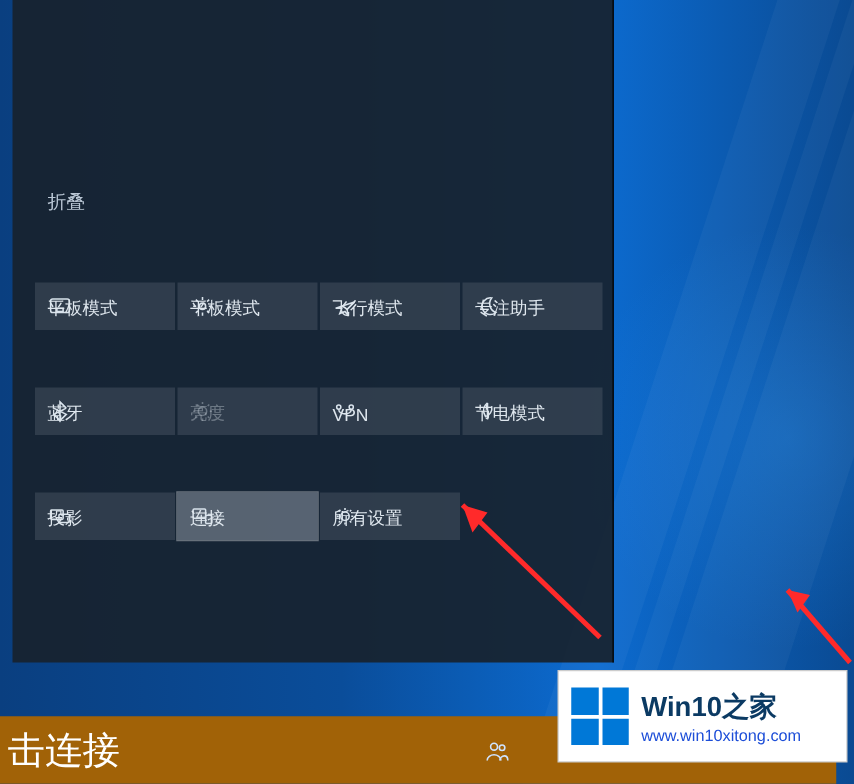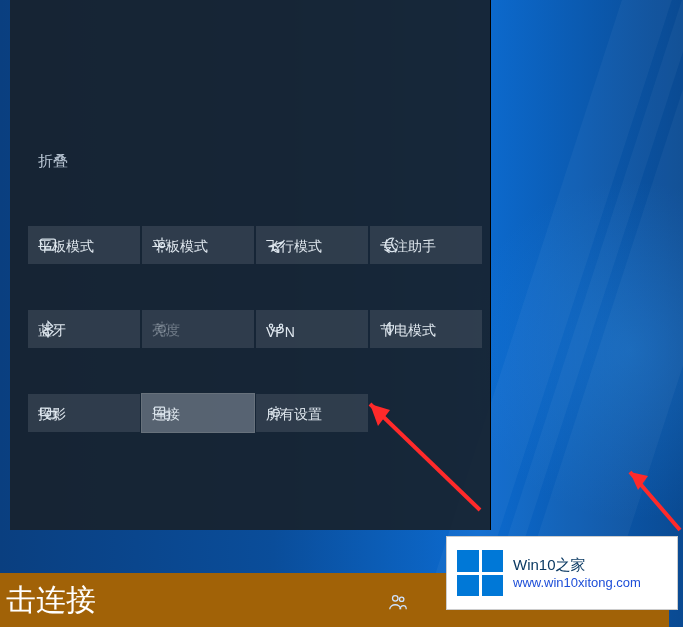--- a/index.html
+++ b/index.html
@@ -42,21 +42,21 @@
   .tb-icon svg{width:22px;height:22px;stroke:#cfe3ff;fill:none;stroke-width:1.4;}
 
   
   .watermark{position:absolute;right:6px;bottom:18px;width:230px;height:72px;
     background:#fff;display:flex;align-items:center;gap:10px;padding:0 10px;
     box-sizing:border-box;box-shadow:0 0 0 1px #ccc;}
   .winlogo{width:46px;height:46px;display:grid;grid-template-columns:1fr 1fr;
     grid-template-rows:1fr 1fr;gap:3px;}
   .winlogo span{background:#0078d7;}
   .wm-txt{display:flex;flex-direction:column;}
-  .wm-title{color:#0b3a63;font-size:15px;font-weight:400;}
+  .wm-title{color:#0b3a63;font-size:22px;font-weight:700;}
   .wm-url{color:#1d4ed8;font-size:13px;}
 </style>
 </head>
 <body>
 
 <div class="desktop">
   <div class="glow"></div>
   <div class="band b1"></div>
     <div class="band b2"></div>
     <div class="band b3"></div>

